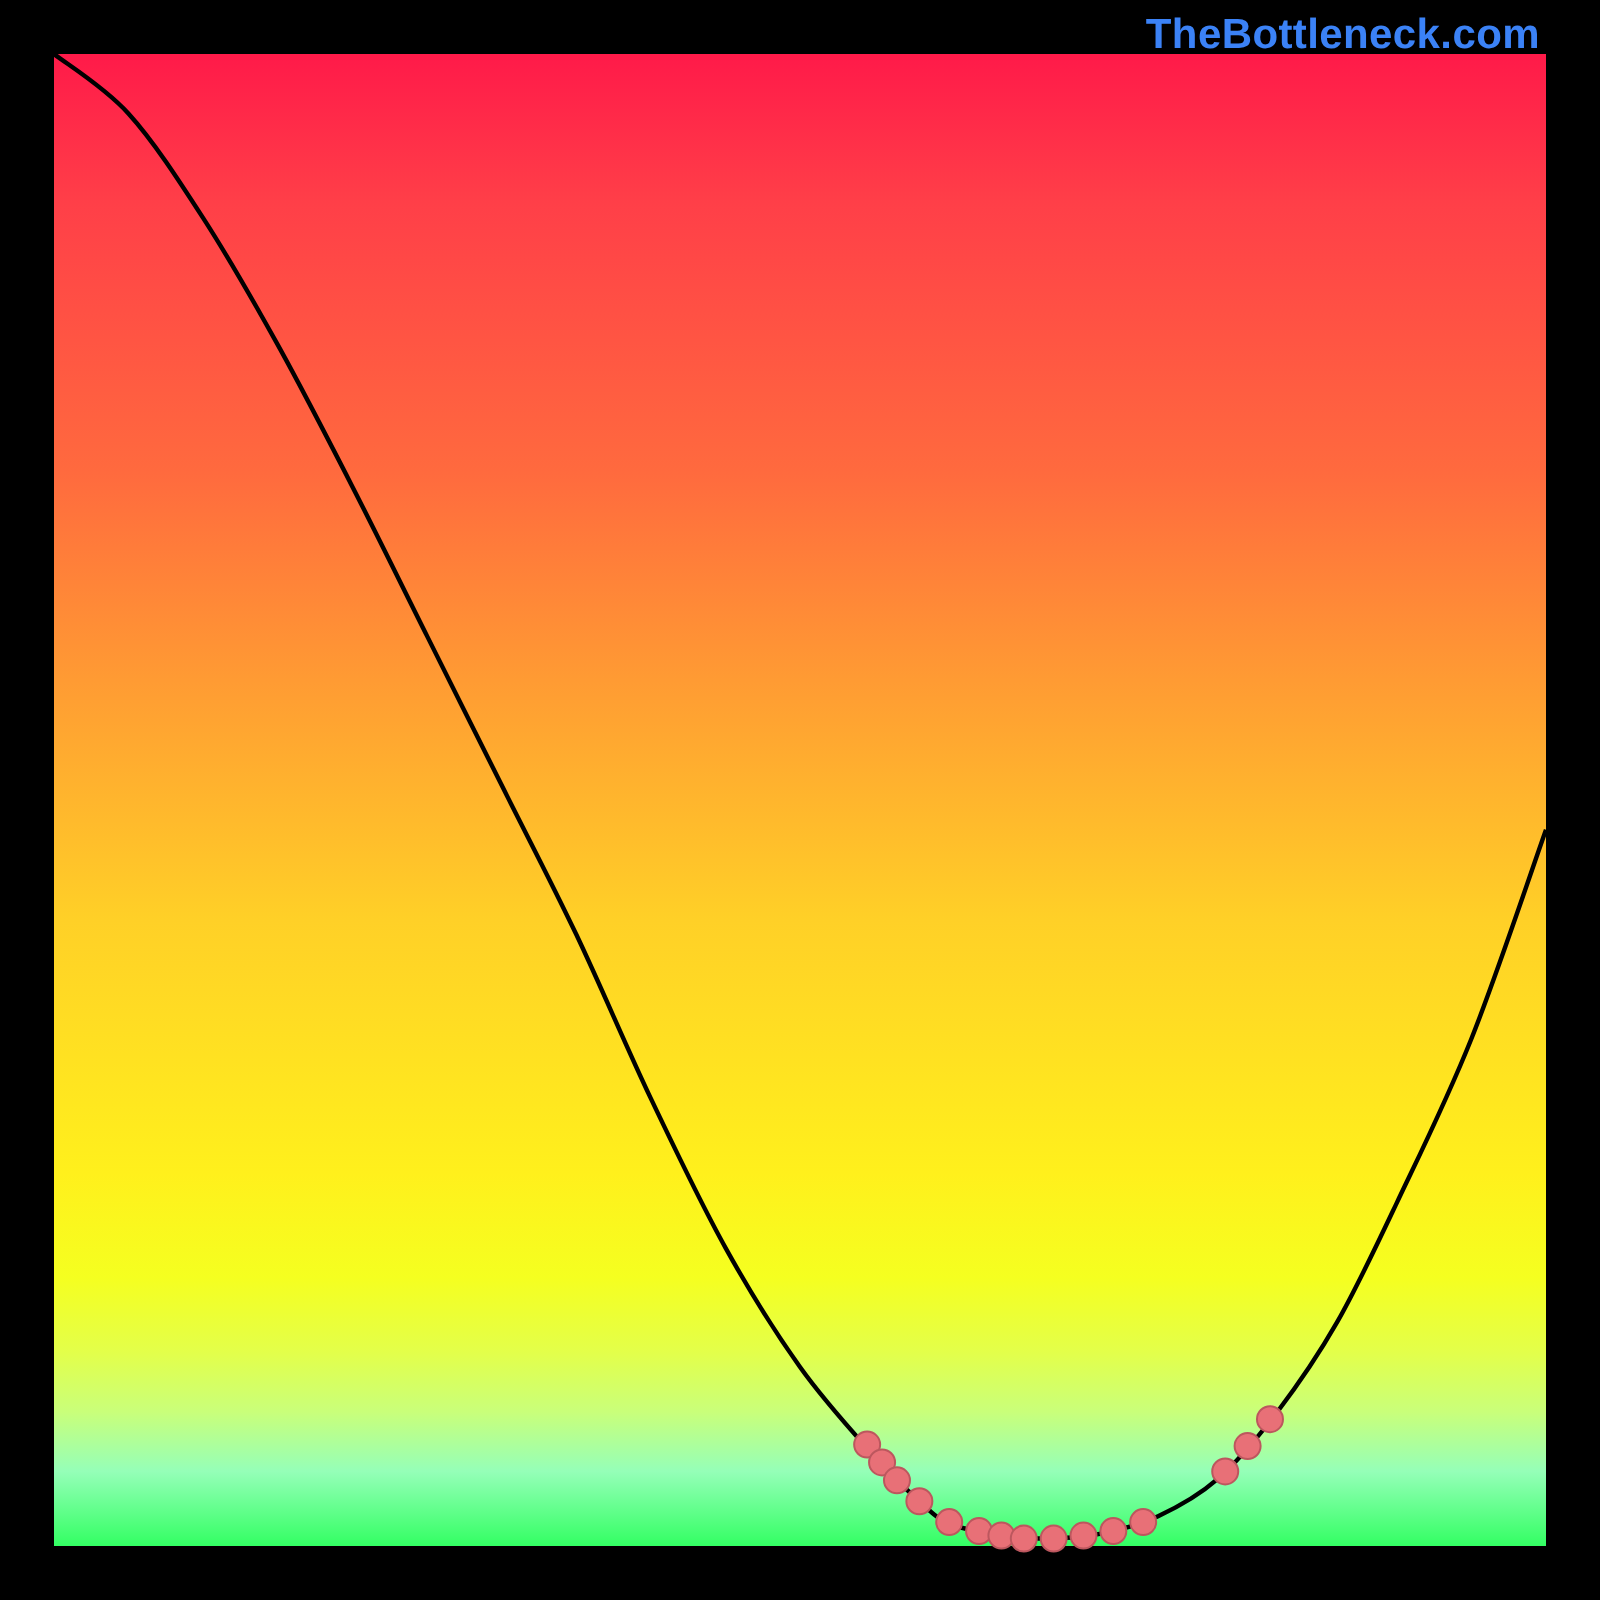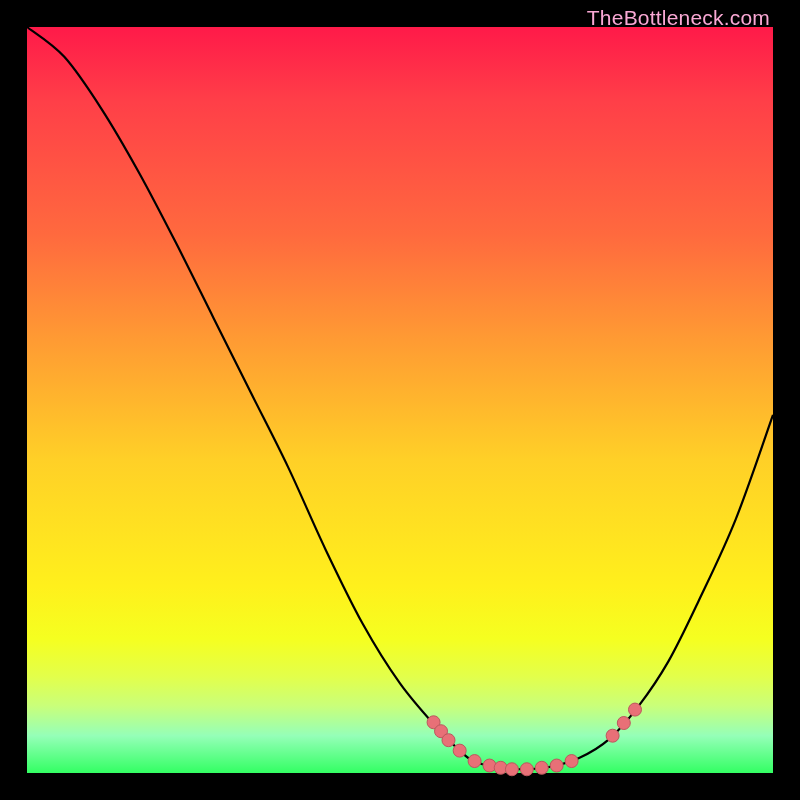--- a/index.html
+++ b/index.html
@@ -39,22 +39,22 @@
       #c9ff7a 91%,
       #95ffb8 95%,
       #33ff63 100%
     );
   }
   .watermark {
     position: absolute;
     top: 6px;
     right: 30px;
     font-size: 21px;
-    font-weight: 400;
-    color: #f9a8d4;
+    font-weight: 700;
+    color: #3b82f6;
     letter-spacing: 0.2px;
     user-select: none;
   }
   svg.curve {
     position: absolute;
     top: 0;
     left: 0;
     width: 746px;
     height: 746px;
     overflow: visible;

